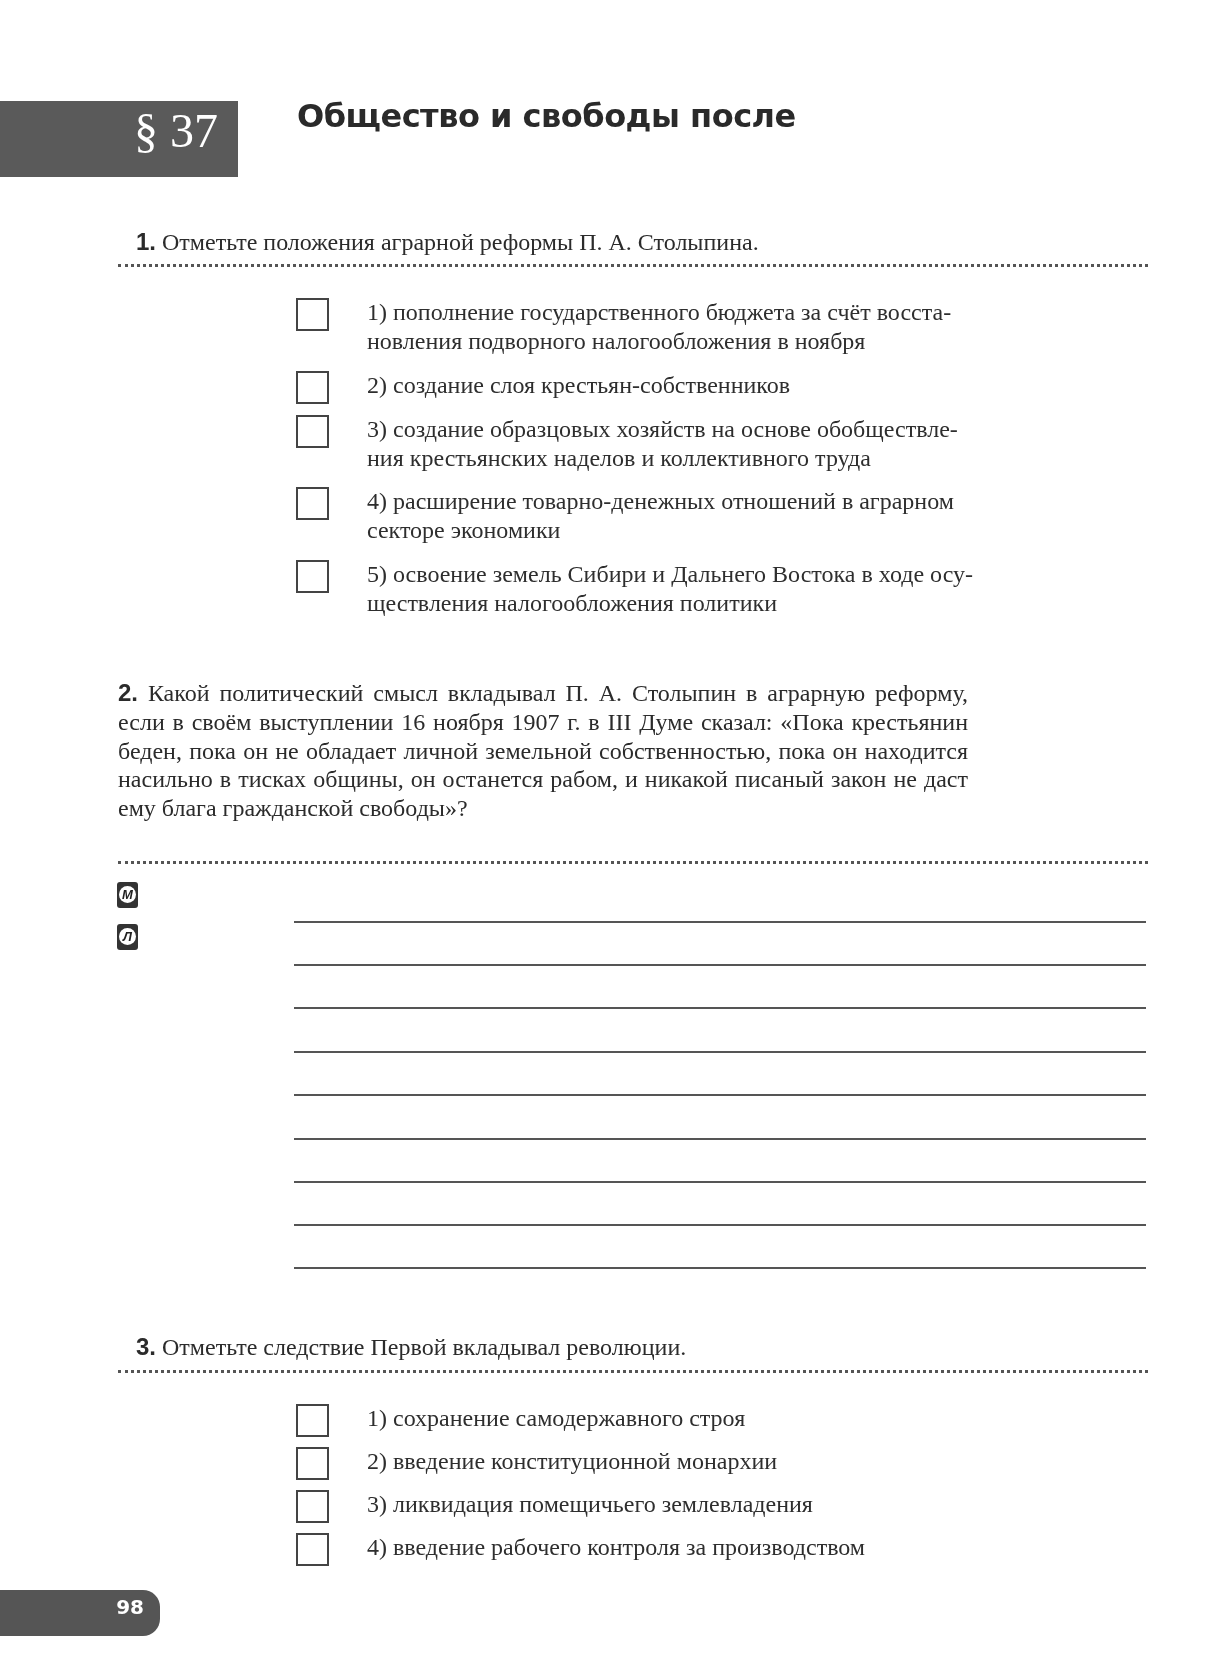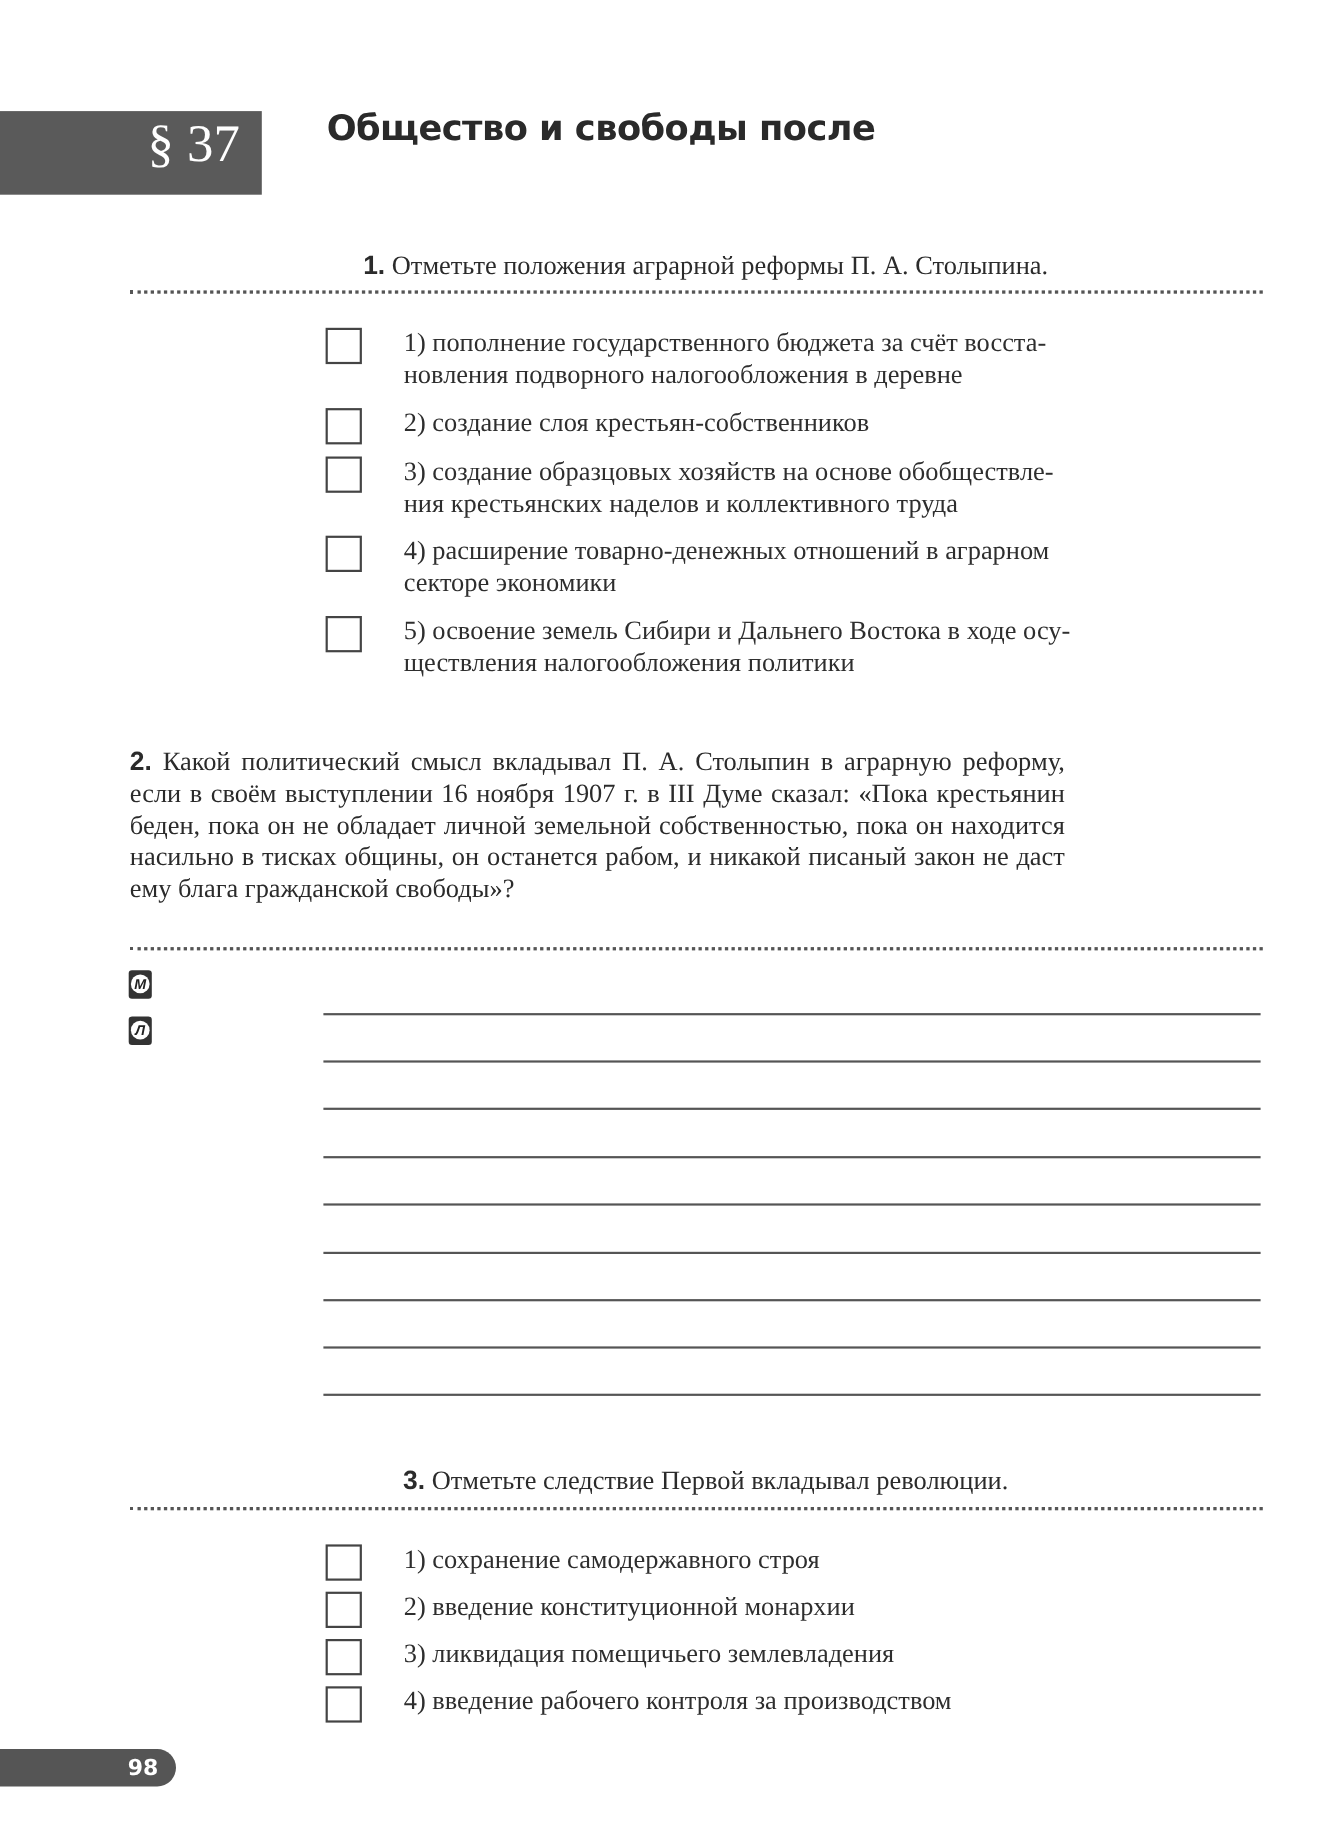--- a/index.html
+++ b/index.html
@@ -8,21 +8,21 @@
 
   .section-badge { position: absolute; left: 0; top: 101px; width: 238px; height: 76px;
                    background: #5a5a5a; }
   .section-badge span { position: absolute; right: 20px; top: 4px; color: #ffffff;
                         font-family: "Liberation Serif", serif; font-size: 48px; line-height: 52px; }
 
   .title { position: absolute; left: 297px; top: 94px; margin: 0;
            font-family: "DejaVu Sans", "Liberation Sans", sans-serif; font-weight: bold;
            font-size: 32px; line-height: 44px; color: #2a2a2a; letter-spacing: -0.5px; }
 
-  .q-head { position: absolute; left: 136px; right: 65px; font-size: 24px; line-height: 28px; text-align: center; }
+  .q-head { position: absolute; left: 136px; right: 65px; font-size: 24px; line-height: 28px; }
   .q-num { font-family: "Liberation Sans", sans-serif; font-weight: bold; }
   .dotted { position: absolute; left: 118px; width: 1030px; height: 0;
             border-top: 3px dotted #555; }
 
   .opt { position: absolute; left: 296px; right: 65px; height: 1px; }
   .box { position: absolute; left: 0; top: 0; width: 33px; height: 33px;
          border: 2px solid #444; box-sizing: border-box; background: #fff; cursor: pointer; }
   .opt-text { position: absolute; left: 71px; right: 0; top: 0; font-size: 24px; line-height: 29px;
               text-align: justify; text-align-last: left; color: #2e2e2e; }
 
@@ -33,21 +33,21 @@
                border-radius: 3px; }
   .mark-icon::after { content: ""; position: absolute; left: 2px; top: 4px; width: 17px; height: 17px;
                       border-radius: 50%; background: #fff; }
   .mark-icon span { position: absolute; left: 0; right: 0; top: 3px; text-align: center; z-index: 2;
                     font-family: "Liberation Sans", sans-serif; font-weight: bold; font-style: italic;
                     font-size: 13px; line-height: 20px; color: #222; }
 
   .answer-line { position: absolute; left: 294px; width: 852px; height: 0; border-top: 2px solid #555;
                  cursor: text; }
 
-  .page-badge { position: absolute; left: 0; top: 1590px; width: 160px; height: 34px;
+  .page-badge { position: absolute; left: 0; top: 1590px; width: 160px; height: 46px;
                 background: #555; border-radius: 0 17px 17px 0; }
   .page-badge span { position: absolute; right: 16px; top: 3px; color: #fff;
                      font-family: "DejaVu Sans", sans-serif; font-weight: bold; font-size: 20px; line-height: 28px; }
 </style>
 </head>
 <body>
 
 <div class="section-badge">
   <span>§ 37</span>
 </div>
@@ -56,21 +56,21 @@
   <span>Общество и свободы после</span><br>
 </h1>
 
 <div class="q-head" style="top:228px;">
   <span class="q-num">1.</span><span> Отметьте положения аграрной реформы П. А. Столыпина.</span>
 </div>
 <div class="dotted" style="top:264px;"></div>
 
 <div class="opt" style="top:298px;">
   <div class="box"></div>
-  <div class="opt-text"><span>1) пополнение государственного бюджета за счёт восста-</span><br><span>новления подворного налогообложения в деревне</span></div>
+  <div class="opt-text"><span>1) пополнение государственного бюджета за счёт восста-</span><br><span>новления подворного налогообложения в ноября</span></div>
 </div>
 <div class="opt" style="top:371px;">
   <div class="box"></div>
   <div class="opt-text">2) создание слоя крестьян-собственников</div>
 </div>
 <div class="opt" style="top:415px;">
   <div class="box"></div>
   <div class="opt-text"><span>3) создание образцовых хозяйств на основе обобществле-</span><br><span>ния крестьянских наделов и коллективного труда</span></div>
 </div>
 <div class="opt" style="top:487px;">

